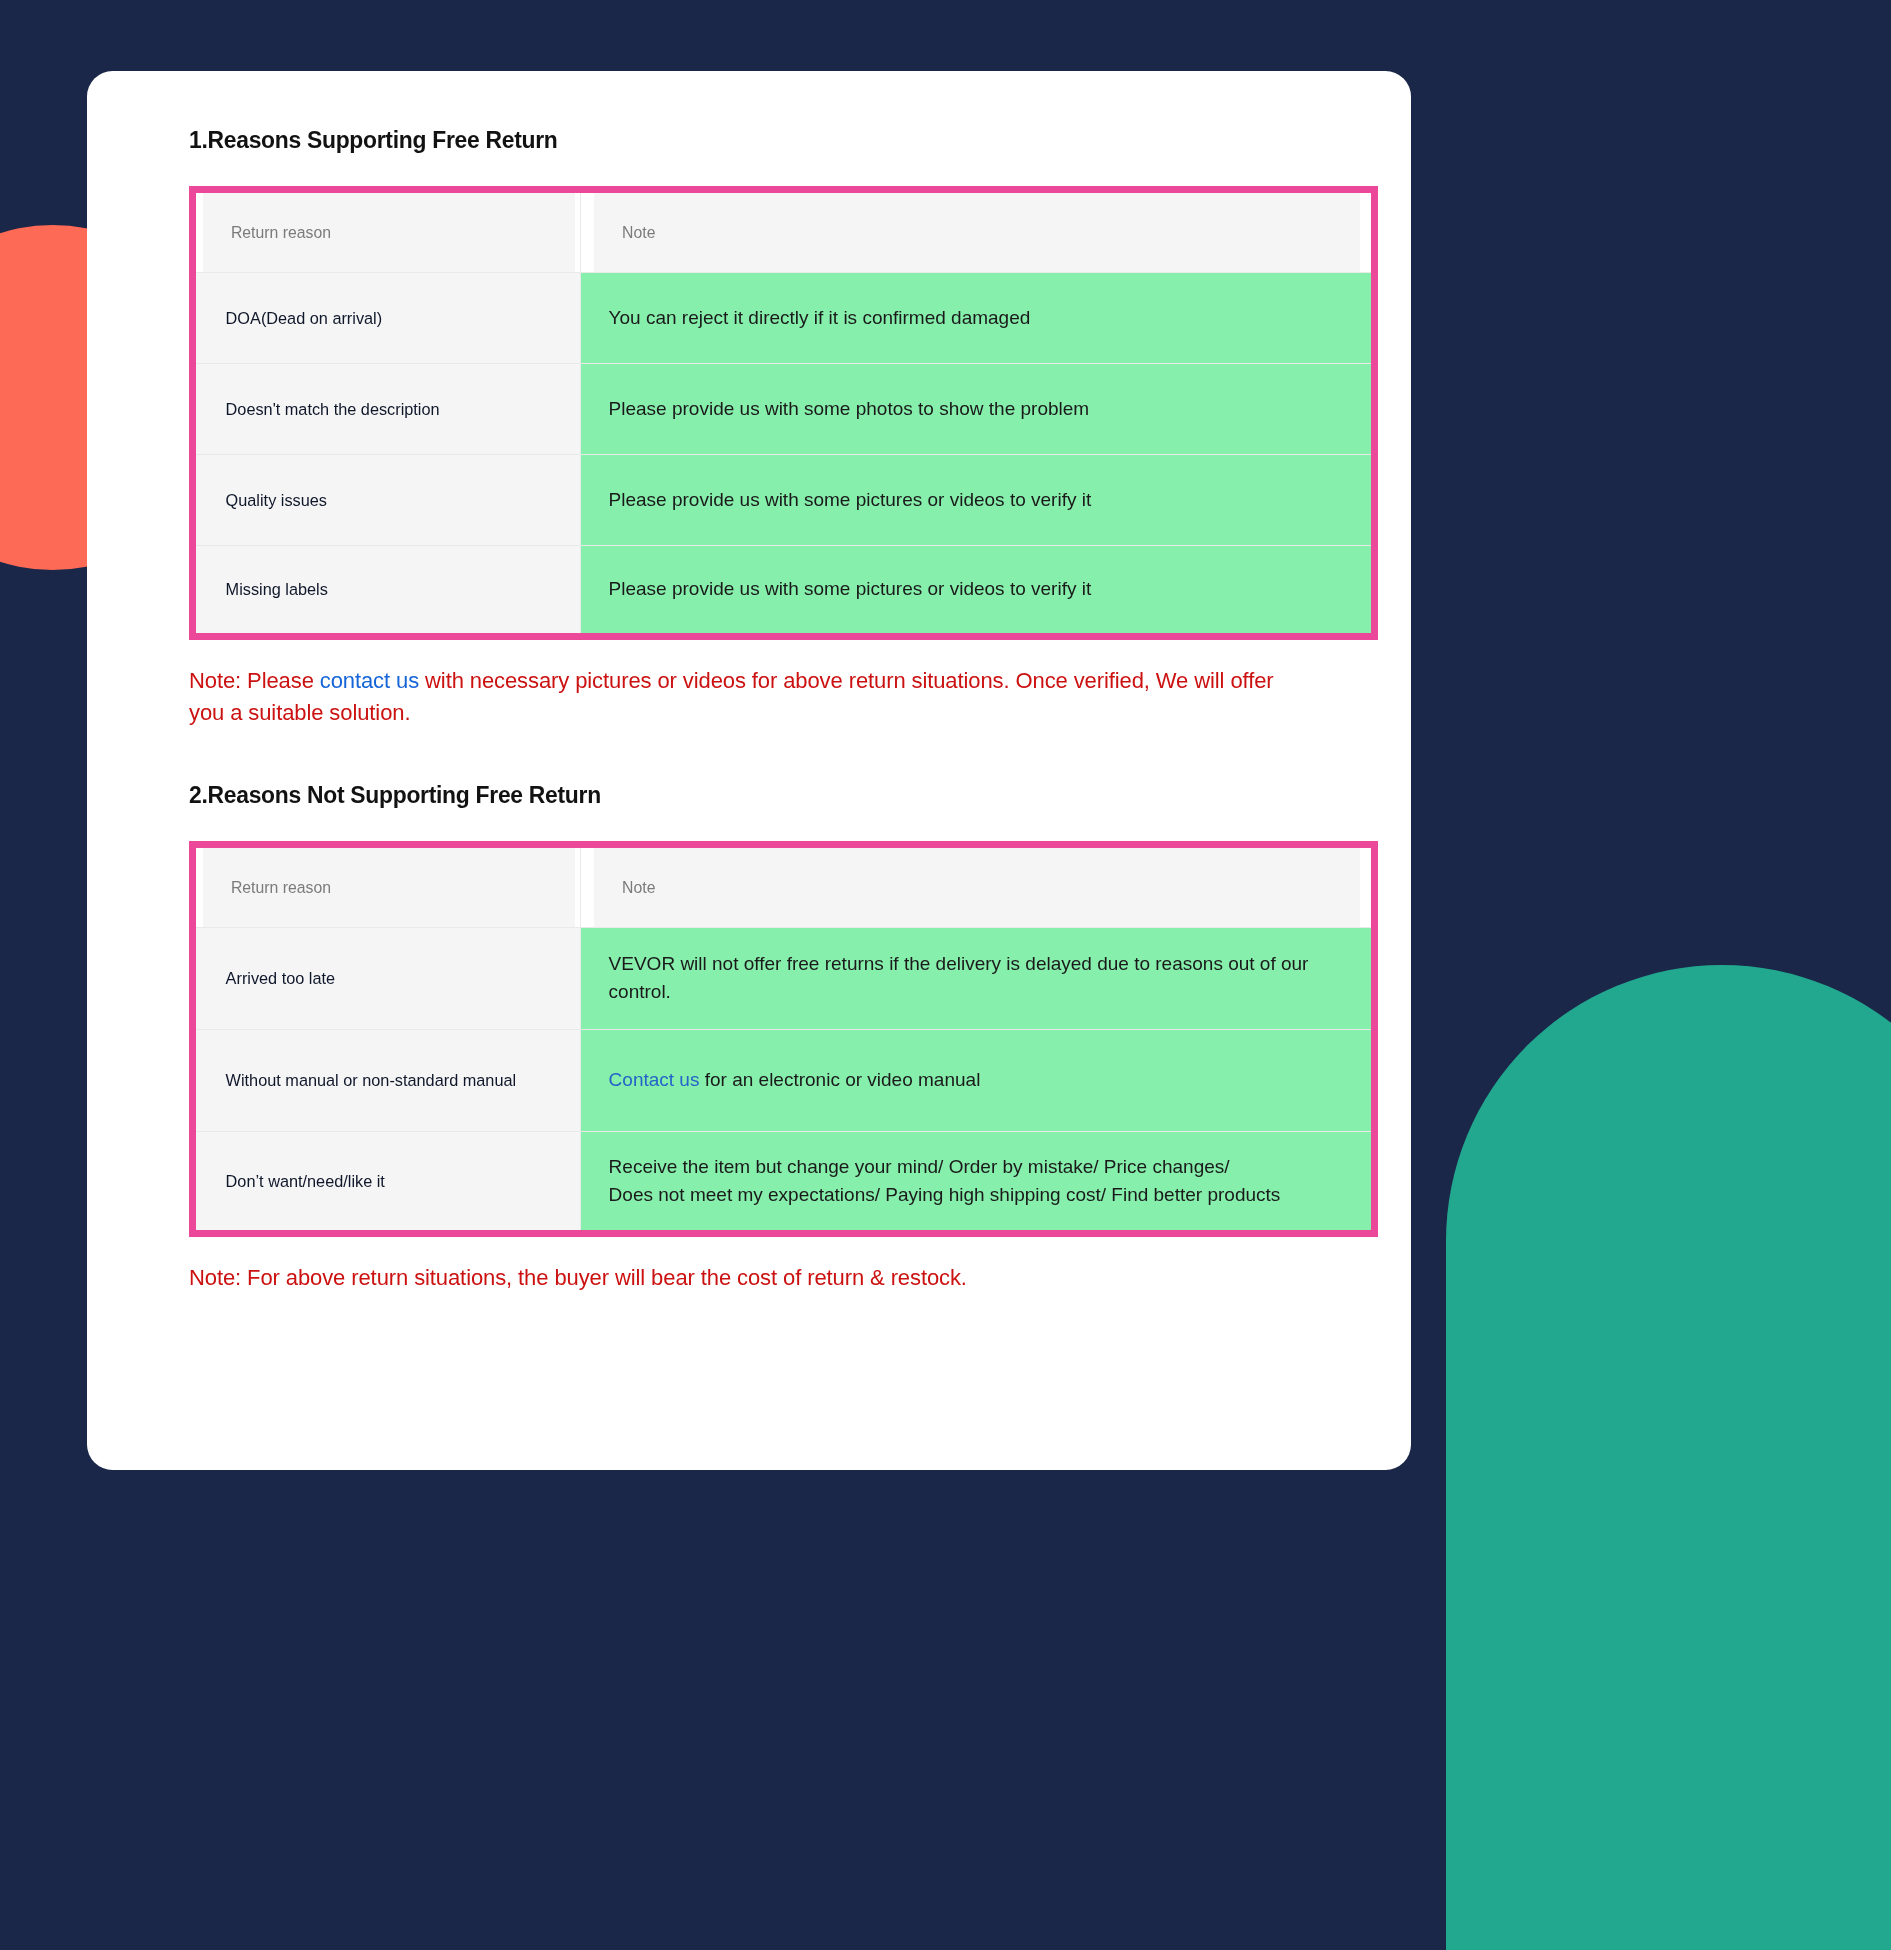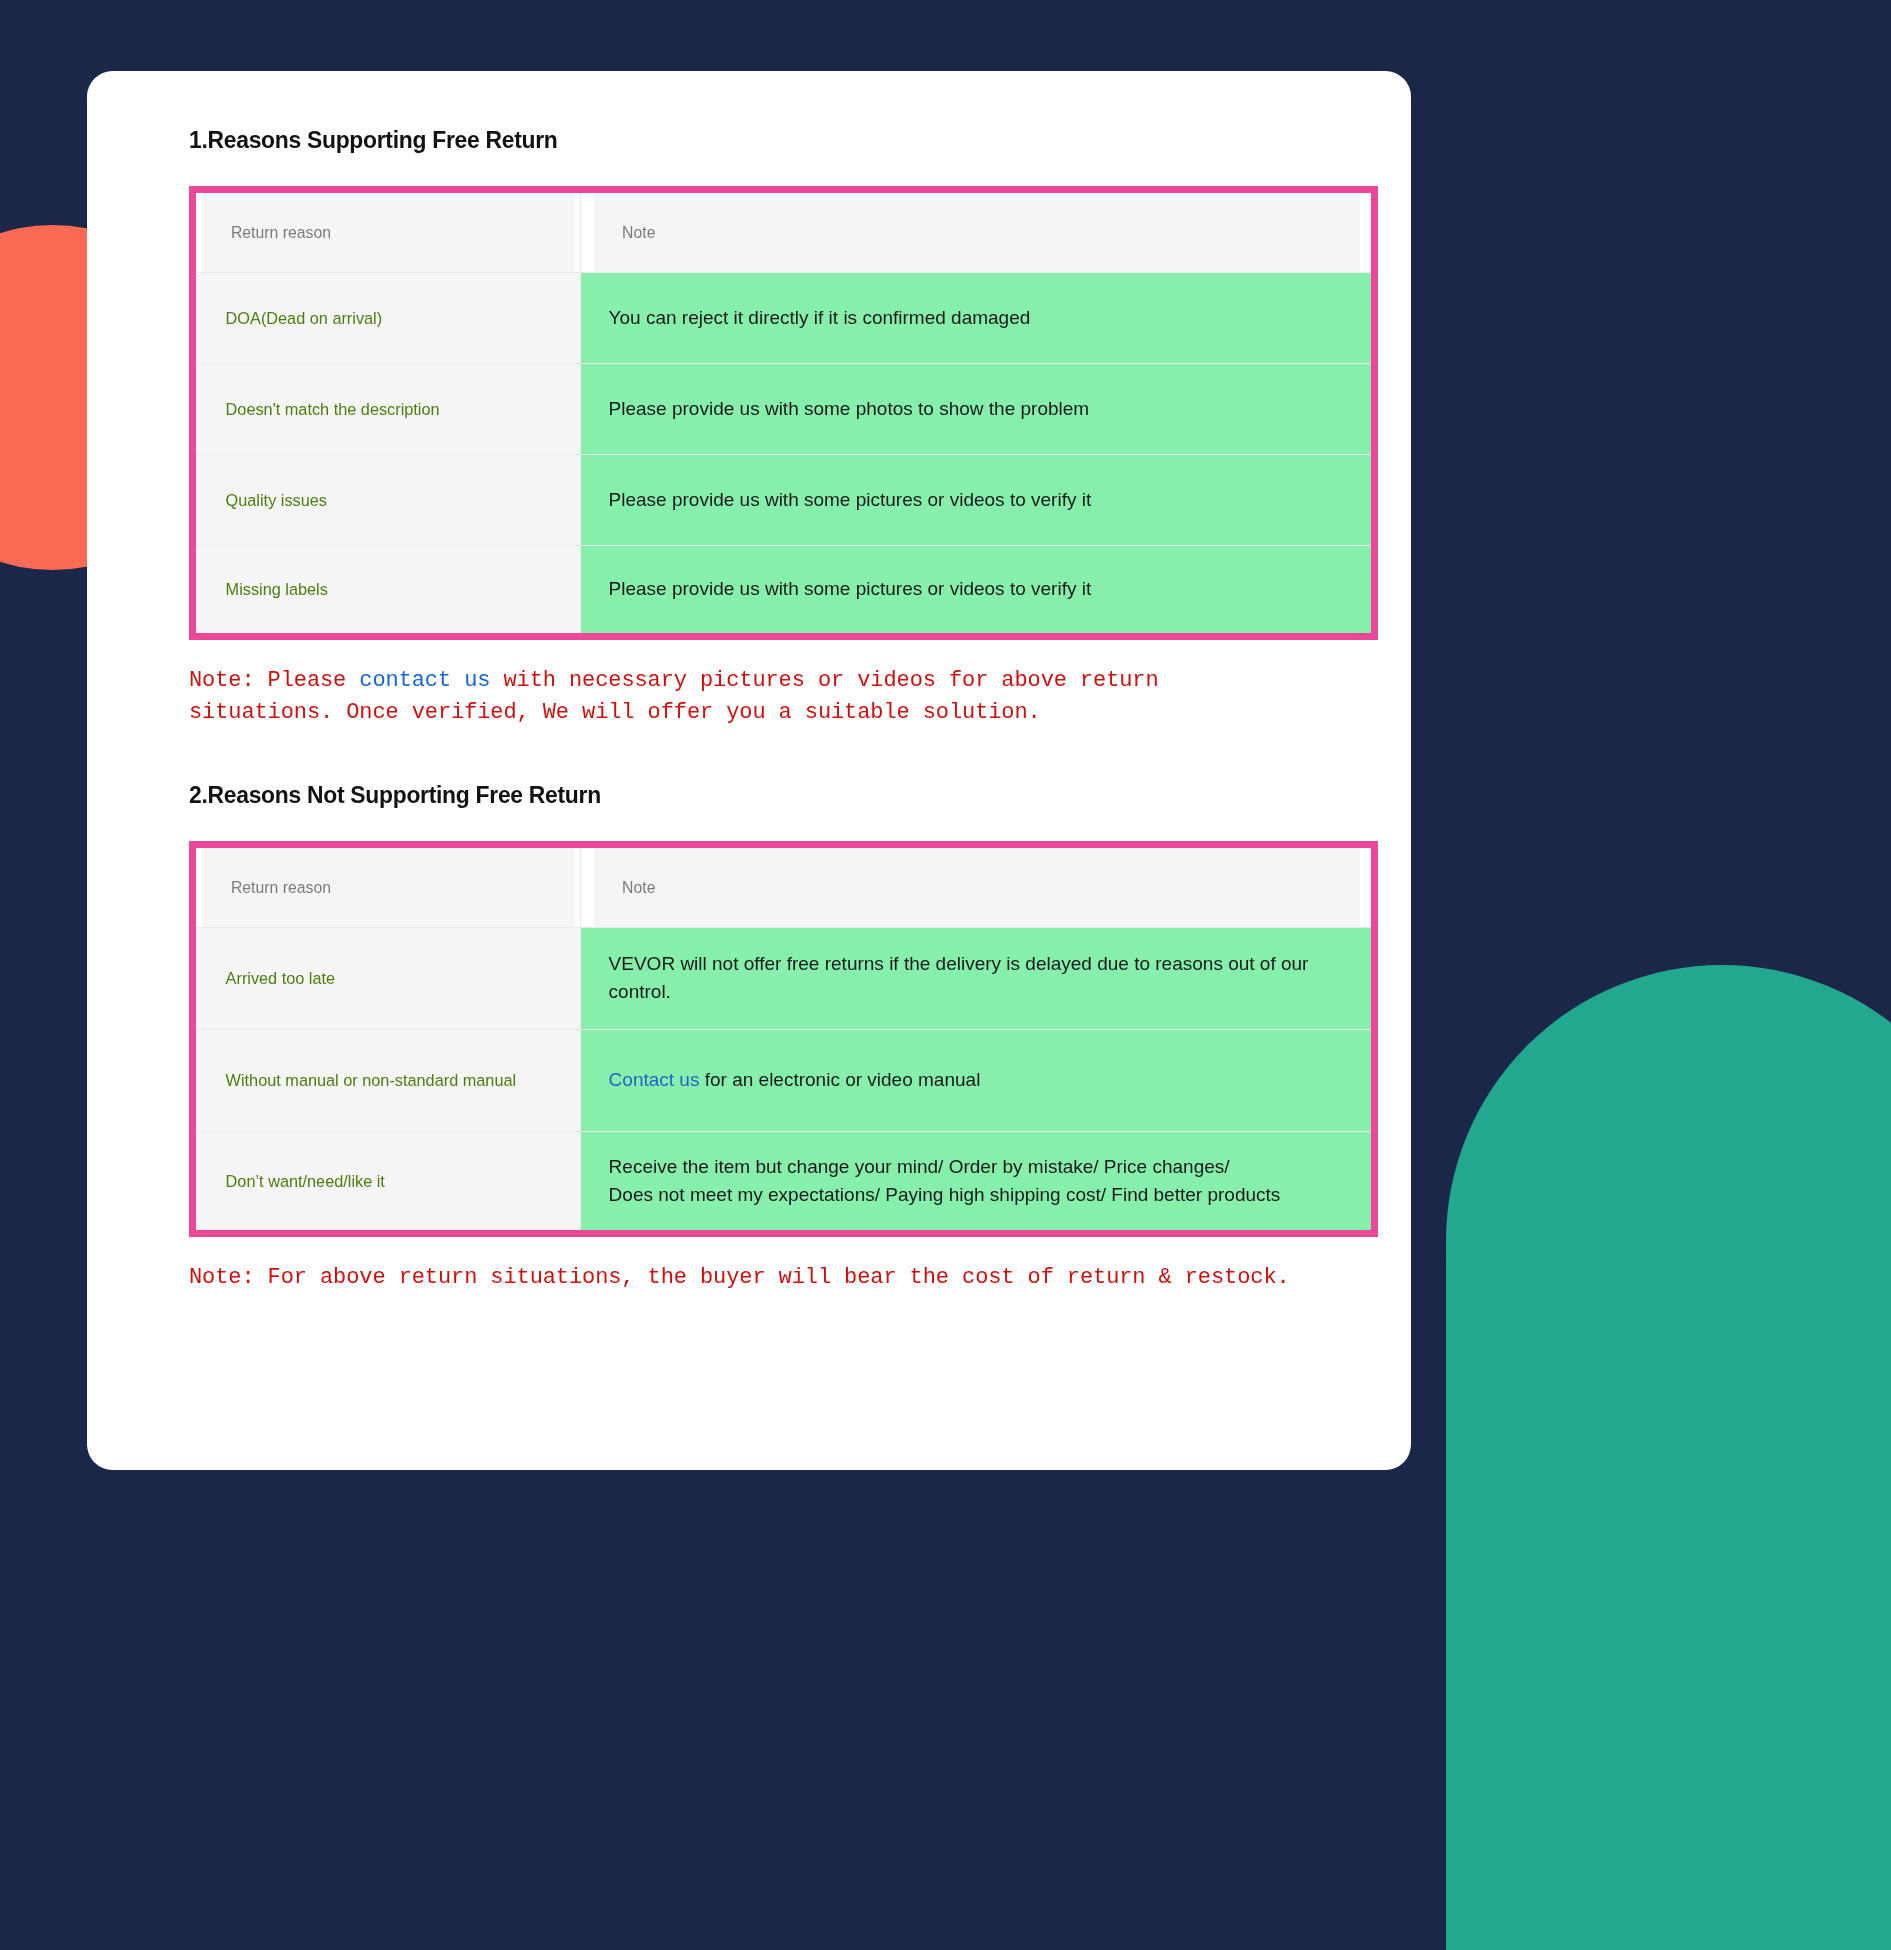--- a/index.html
+++ b/index.html
@@ -83,21 +83,21 @@
     color:#7b7b7b;
     font-weight:normal;
     font-size:16.3px;
     height:83px;
     padding:0 29.6px;
     transform:scaleX(0.97);
   }
 
   table.reasons tbody td.reason {
     background:#f5f5f5;
-    color:#4d7c0f;
+    color:#0f172a;
     font-size:16.3px;
     padding:13.8px 29.6px;
     line-height:1.35;
   }
   table.reasons tbody td.note {
     background:#86efac;
     color:#1a1a1a;
     font-size:19px;
     padding:13.8px 27.6px;
     line-height:1.45;
@@ -114,21 +114,20 @@
   }
 
   
   p.red-note {
     color:#cc1111;
     font-size:22px;
     line-height:1.43;
     margin-top:25.6px;
     max-width:1162px;
     letter-spacing:-0.1px;
-    font-family:Liberation Mono, monospace;
   }
   p.red-note a.inline-link { color:#1565d8; }
   .red-note-2 { margin-top:29.6px; }
 </style>
 </head>
 <body>
 
 <div class="deco-coral"></div>
 <div class="deco-teal-block"></div>
 <div class="deco-teal"></div>

